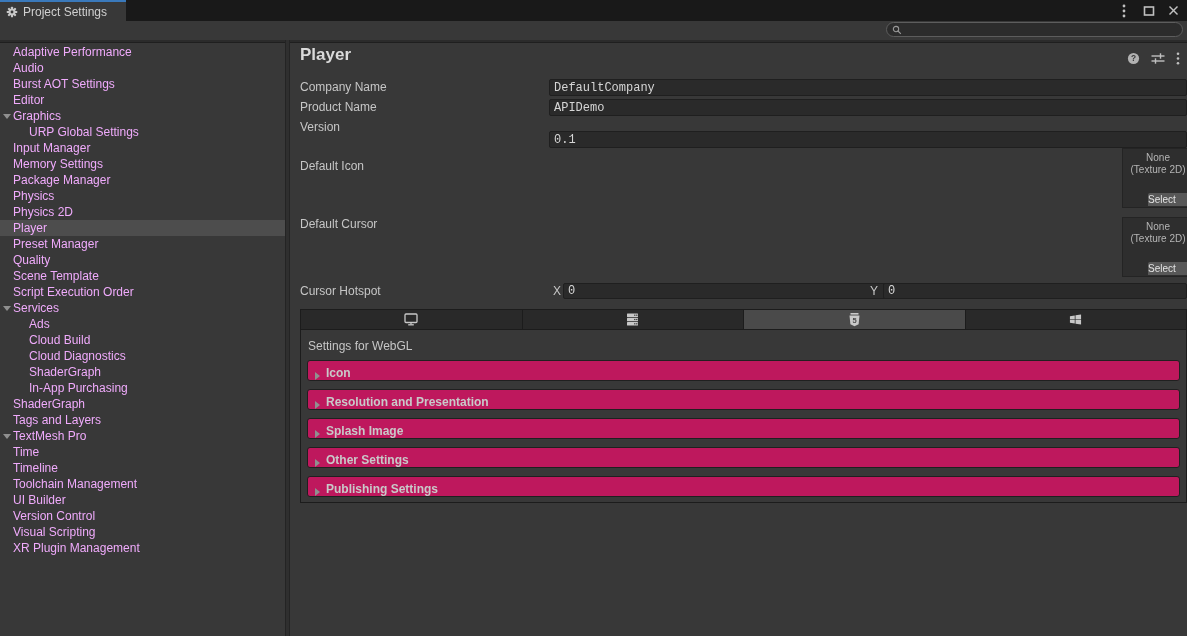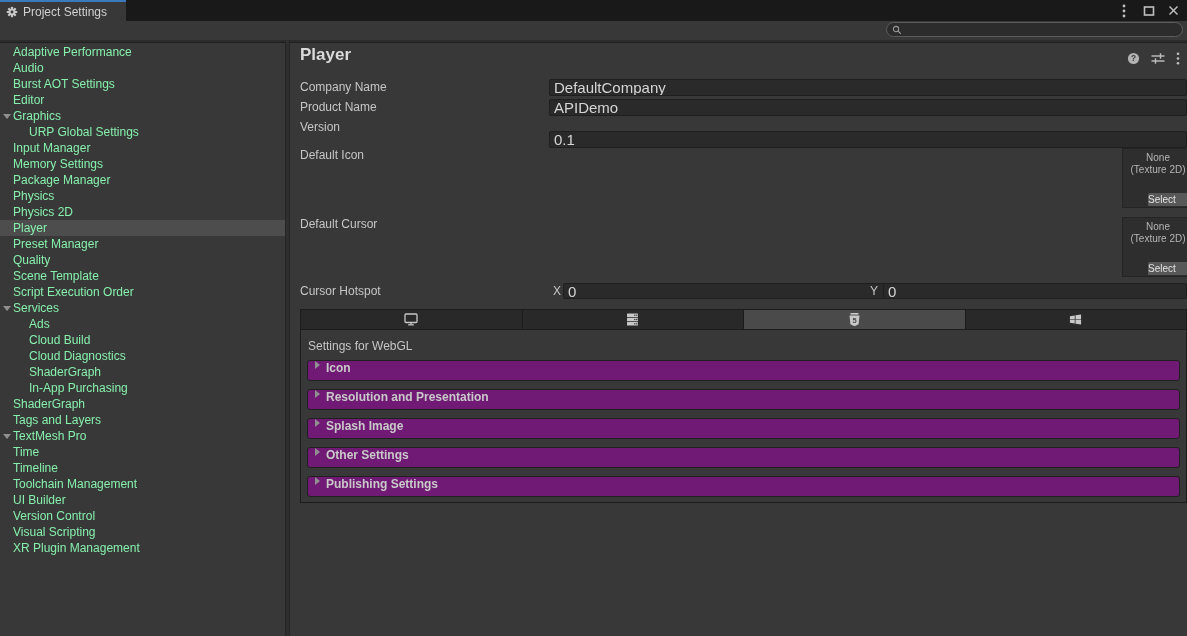--- a/index.html
+++ b/index.html
@@ -27,39 +27,39 @@
   .toolbar { position:absolute; top:21px; left:0; right:0; height:19px; background:#383838; }
   .search-field {
     position:absolute; top:1px; right:4px; width:297px; height:15px;
     background:#2c2c2c; border:1px solid #5d5d5d; border-radius:8px;
     display:flex; align-items:center; padding:0 5px; gap:4px; color:#bdbdbd;
   }
   .seam { position:absolute; top:40px; left:0; right:0; height:3px; background:#2b2b2b; border-bottom:1px solid #1f1f1f; }
 
   
   .sidebar { position:absolute; top:44px; left:0; width:285px; bottom:0; background:#383838; overflow:hidden; }
-  .sidebar-item { position:relative; height:16px; line-height:16px; padding-left:13px; white-space:nowrap; color:#86efac; cursor:default; }
+  .sidebar-item { position:relative; height:16px; line-height:16px; padding-left:13px; white-space:nowrap; color:#f0abfc; cursor:default; }
   .sidebar-item.level1 { padding-left:29px; }
   .sidebar-item.selected { background:#4d4d4d; }
   .tri-down {
     position:absolute; left:3px; top:6px; width:0; height:0;
     border-left:4px solid transparent; border-right:4px solid transparent; border-top:5px solid #8f8f8f;
   }
   .splitter { position:absolute; top:40px; left:285px; width:5px; bottom:0; background:#2f2f2f; border-left:1px solid #242424; border-right:1px solid #242424; }
 
   
   .main { position:absolute; top:44px; left:290px; right:0; bottom:0; background:#383838; }
   .main-title { position:absolute; top:1px; left:10px; font-size:17px; font-weight:bold; color:#dadada; }
   .header-icons { position:absolute; top:8px; right:7px; display:flex; align-items:center; gap:11px; }
 
   .form-label { position:absolute; left:10px; color:#c6c6c6; }
   .tf-input {
     position:absolute; left:259px; width:638px; height:17px;
     background:#2a2a2a; border:1px solid #1f1f1f; border-radius:2px;
-    color:#d6d6d6; font-family:Liberation Sans, sans-serif; font-size:15px;
+    color:#d6d6d6; font-family:Liberation Mono, monospace; font-size:12px;
     padding:0 4px; line-height:15px;
   }
   input.tf-input { outline:none; }
 
   .texture-well {
     position:absolute; left:832px; width:72px; height:60px;
     background:#2e2e2e; border:1px solid #242424;
     text-align:center; color:#b5b5b5; font-size:10px; line-height:12px; padding-top:3px;
   }
   .select-btn {
@@ -84,23 +84,23 @@
   .ptab.selected { background:#4a4a4a; }
 
   
   .settings-box {
     position:absolute; top:286px; left:10px; right:0; height:173px;
     border:1px solid #1c1c1c; border-top:none; background:#383838;
   }
   .settings-for { position:absolute; top:9px; left:7px; color:#c6c6c6; }
   .sections { position:absolute; top:30px; left:6px; right:6px; }
   .section-header {
-    height:21px; margin-bottom:8px; background:#701a75;
+    height:21px; margin-bottom:8px; background:#be185d;
     border:1px solid #202020; border-radius:3px;
-    display:flex; align-items:flex-start; gap:6px; padding-left:7px;
+    display:flex; align-items:flex-end; gap:6px; padding-left:7px;
     font-weight:bold; color:#c9c9c9; cursor:default;
   }
   .tri-right {
     width:0; height:0;
     border-top:4px solid transparent; border-bottom:4px solid transparent; border-left:5px solid #909090;
   }
 </style>
 </head>
 <body>
 
@@ -367,21 +367,21 @@
         <span class="form-label" style="top: 56px;">Product Name</span>
         <input class="tf-input" type="text" value="APIDemo" style="top: 55px;">
       </div>
 
       <div>
         <span class="form-label" style="top: 76px;">Version</span>
         <input class="tf-input" type="text" value="0.1" style="top: 75px; margin-top: 12px;">
       </div>
     </div>
 
-  <span class="form-label" style="top:104px">Default Icon</span>
+  <span class="form-label" style="top:115px">Default Icon</span>
   <div class="texture-well" style="top:104px">
     <div>None</div>
     <div>(Texture 2D)</div>
     <div class="select-btn">Select</div>
   </div>
 
   <span class="form-label" style="top:173px">Default Cursor</span>
   <div class="texture-well" style="top:173px">
     <div>None</div>
     <div>(Texture 2D)</div>

